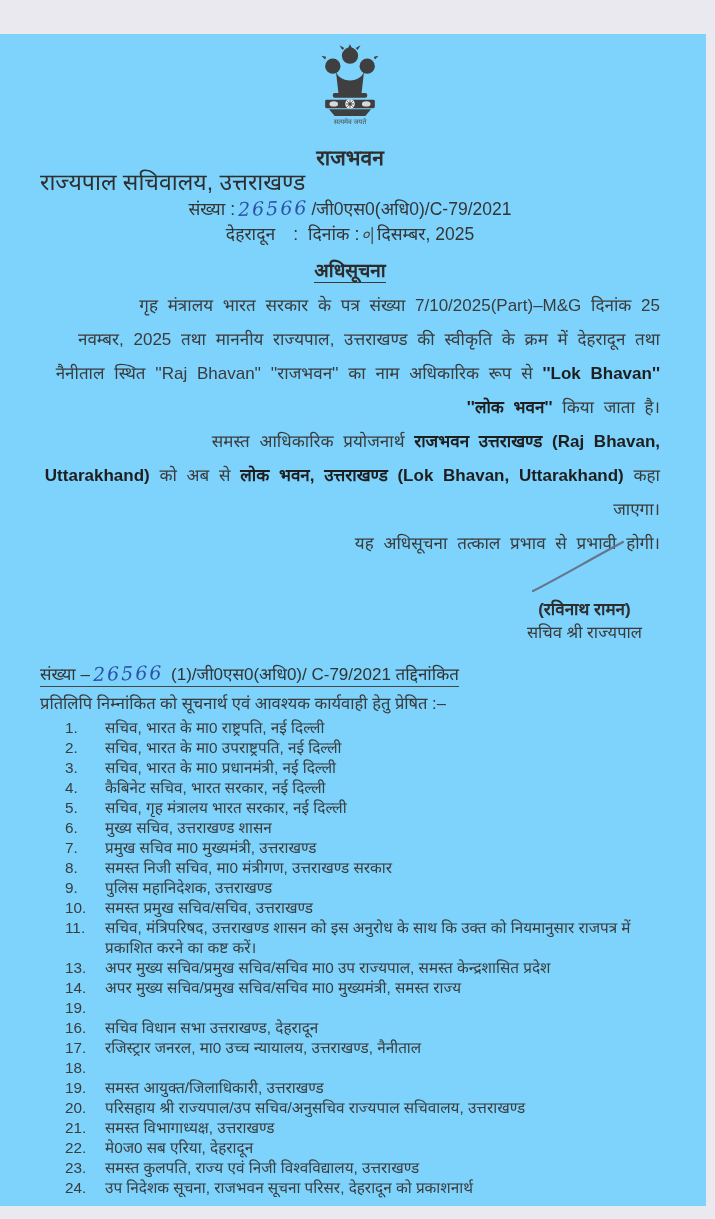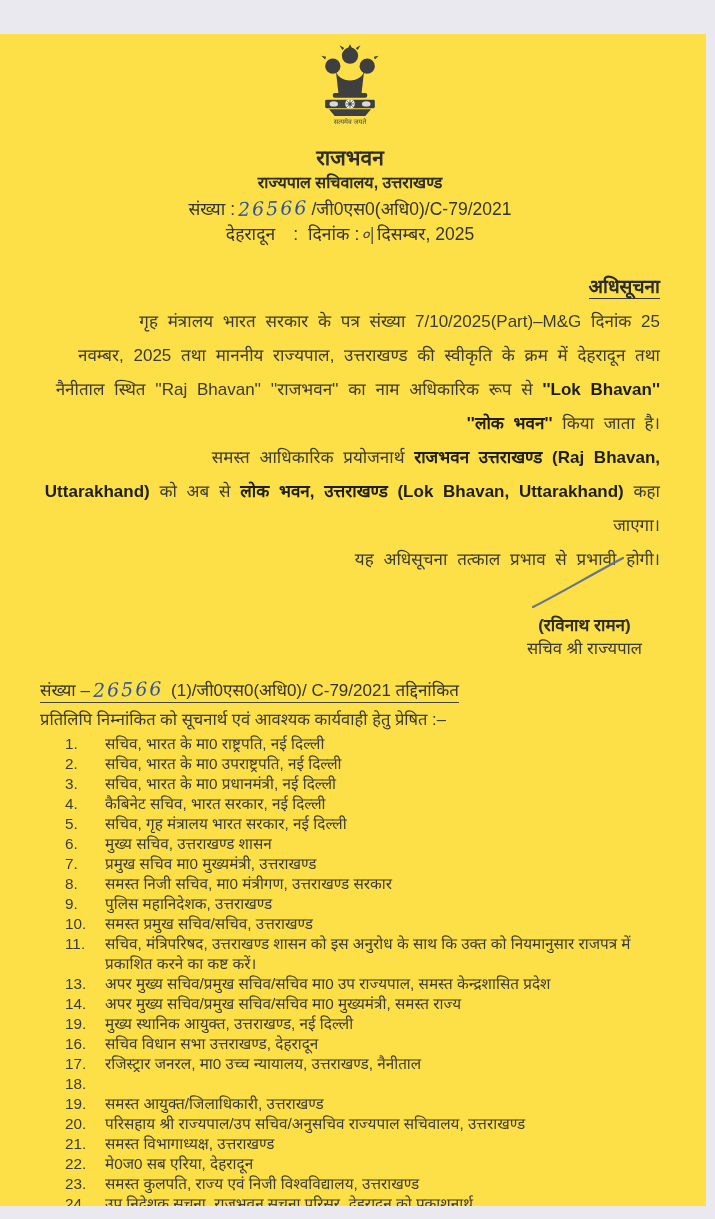--- a/index.html
+++ b/index.html
@@ -6,29 +6,29 @@
   body{
     width:715px;height:1219px;
     background:#eae9f0;
     font-family:"Liberation Sans","DejaVu Sans",sans-serif;
     color:#3c3c3c;
     position:relative;
     overflow:hidden;
   }
   .paper{
     position:absolute;left:0;top:34px;width:706px;height:1172px;
-    background:#fde047;
+    background:#7dd3fc;
     overflow:hidden;
   }
   .content{padding:10px 46px 0 40px;}
 
   
   .emblem-wrap{text-align:center;}
   .doc-title{text-align:center;font-weight:bold;font-size:21px;line-height:25px;color:#2e2e2e;margin-top:1px;}
-  .doc-subtitle{text-align:center;font-weight:bold;font-size:16px;line-height:25px;color:#2e2e2e;}
+  .doc-subtitle{text-align:left;font-weight:normal;font-size:23px;line-height:25px;color:#2e2e2e;}
   .ref-line{text-align:center;font-size:17.5px;line-height:26px;color:#353535;}
   .date-line{text-align:center;font-size:17.5px;line-height:25px;color:#353535;}
   .date-line .gap{display:inline-block;width:18px;}
   .date-line .gap-sm{display:inline-block;width:10px;}
 
   .hw{
     font-family:"DejaVu Serif","Liberation Serif",serif;
     font-style:italic;
     color:#2d52a8;
     font-size:19px;
@@ -36,22 +36,22 @@
     display:inline-block;
     transform:rotate(-1.5deg);
     padding:0 3px;
   }
   .hw-dark{
     font-family:"DejaVu Serif","Liberation Serif",serif;
     font-style:italic;color:#4a4a4a;font-size:16px;display:inline-block;padding:0 2px;
   }
 
   .notice-heading{
-    text-align:right;font-weight:bold;font-size:19px;color:#2c2c2c;
-    margin-top:28px;line-height:24px;
+    text-align:center;font-weight:bold;font-size:19px;color:#2c2c2c;
+    margin-top:12px;line-height:24px;
   }
   .notice-heading span{
     border-bottom:1.6px solid #3a3a3a;padding-bottom:1px;
   }
 
   .para{
     font-size:17px;line-height:34px;text-align:justify;
     word-spacing:5px;color:#3b3b3b;
   }
   .para.indent{text-indent:58px;text-align:right;}
@@ -191,21 +191,20 @@
       <div class="dist-row">
           <span class="dist-num">13.</span>
           <span class="dist-text">अपर मुख्य सचिव/प्रमुख सचिव/सचिव मा0 उप राज्यपाल, समस्त केन्द्रशासित प्रदेश</span>
         </div>
       <div class="dist-row">
           <span class="dist-num">14.</span>
           <span class="dist-text">अपर मुख्य सचिव/प्रमुख सचिव/सचिव मा0 मुख्यमंत्री, समस्त राज्य</span>
         </div>
       <div class="dist-row">
           <span class="dist-num">19.</span>
-          <span class="dist-text">मुख्य स्थानिक आयुक्त, उत्तराखण्ड, नई दिल्ली</span>
         </div>
       <div class="dist-row">
           <span class="dist-num">16.</span>
           <span class="dist-text">सचिव विधान सभा उत्तराखण्ड, देहरादून</span>
         </div>
       <div class="dist-row">
           <span class="dist-num">17.</span>
           <span class="dist-text">रजिस्ट्रार जनरल, मा0 उच्च न्यायालय, उत्तराखण्ड, नैनीताल</span>
         </div>
       <div class="dist-row">

